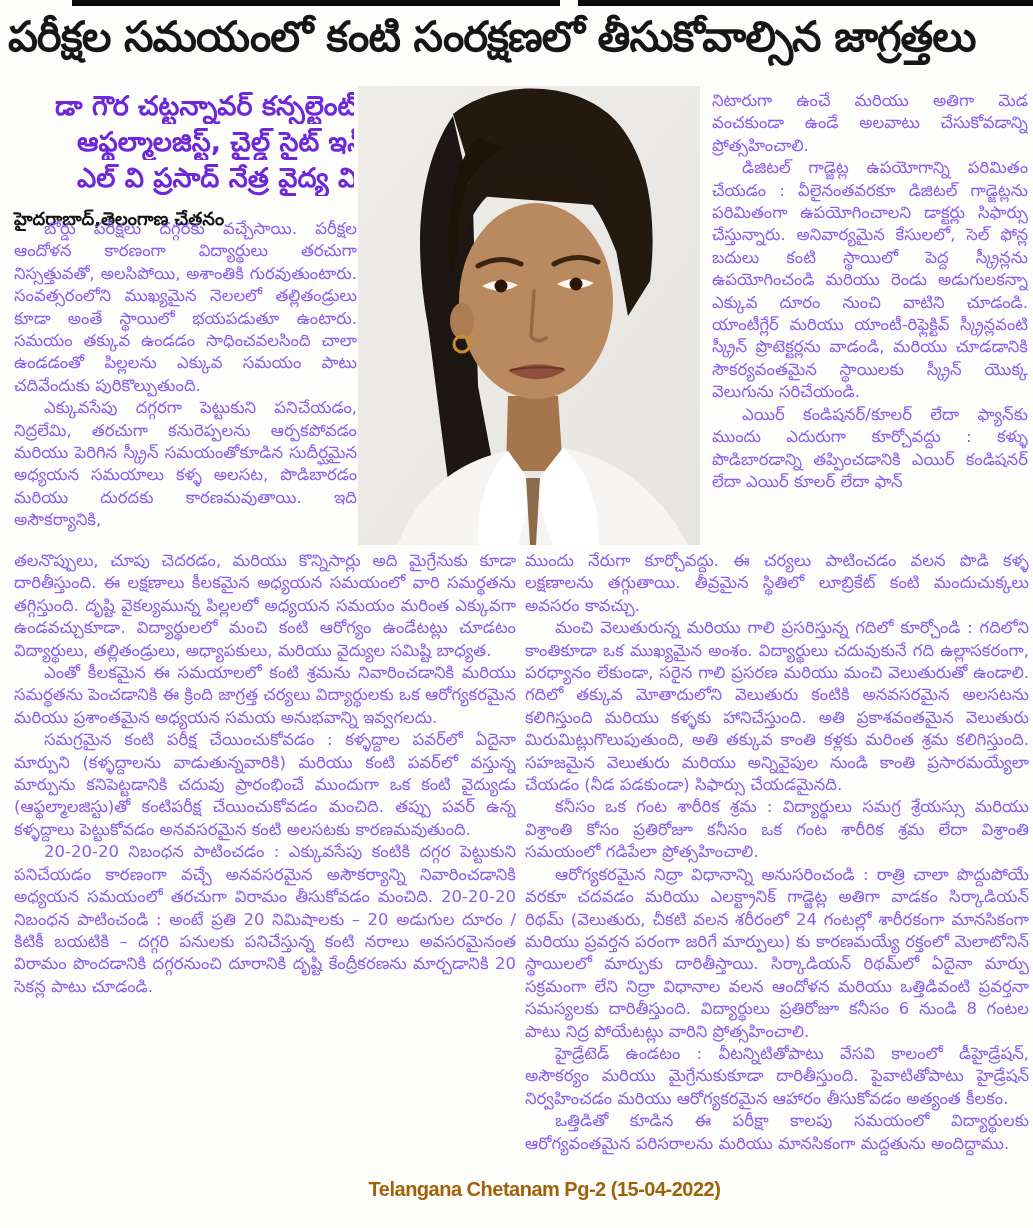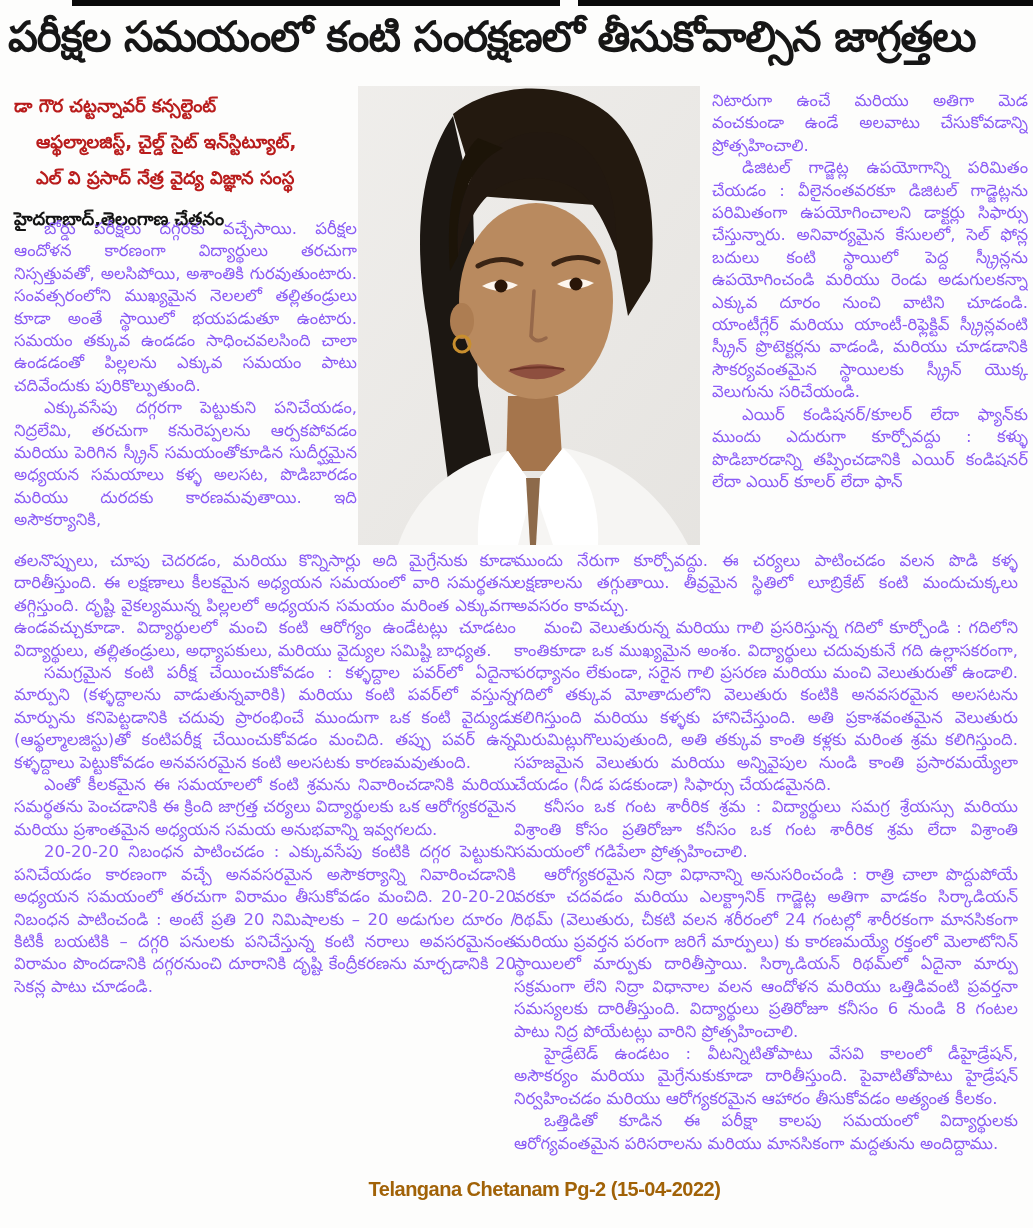--- a/index.html
+++ b/index.html
@@ -26,26 +26,27 @@
     letter-spacing: -1px;
     white-space: nowrap;
     overflow: hidden;
     font-family: "DejaVu Sans", sans-serif;
   }
   .byline {
     position: absolute;
     left: 14px; top: 88px; width: 340px;
   }
   .byline .bl {
-    color: #b91c1c;
+    color: #6d28d9;
     font-weight: bold;
-    font-size: 18px;
+    font-size: 27px;
     line-height: 36px;
     white-space: nowrap;
     overflow: hidden;
+    margin-left: 41px;
   }
   .byline .indent { padding-left: 22px; }
   .dateline {
     margin-top: 10px;
     color: #141414;
     font-weight: bold;
     font-size: 18px;
     line-height: 26px;
   }
   .photo {
@@ -61,21 +62,21 @@
     font-size: 16.5px;
     line-height: 22.4px;
     color: #8b5cf6;
     overflow: hidden;
   }
   .col p { text-indent: 30px; margin: 0; }
   .col p.cont { text-indent: 0; }
   .col-left-top   { left: 14px;  top: 218px; width: 343px; height: 328px; }
   .col-right-top  { left: 712px; top: 90px;  width: 316px; height: 456px; }
   .col-left-bottom  { left: 14px;  top: 550px; width: 502px; height: 618px; }
-  .col-right-bottom { left: 514px; top: 550px; width: 504px; height: 618px; }
+  .col-right-bottom { left: 525px; top: 550px; width: 504px; height: 618px; }
   .caption {
     position: absolute;
     left: 0; top: 1178px; width: 1033px;
     text-align: center;
     font-family: "Liberation Sans", sans-serif;
     font-weight: bold;
     font-size: 20px;
     letter-spacing: -0.5px;
     color: #a16207;
     margin-left: 28px;
@@ -148,22 +149,22 @@
   </div>
 
   <div class="col col-right-top">
     <p class="cont">నిటారుగా ఉంచే మరియు అతిగా మెడ వంచకుండా ఉండే అలవాటు చేసుకోవడాన్ని ప్రోత్సహించాలి.</p>
     <p>డిజిటల్ గాడ్జెట్ల ఉపయోగాన్ని పరిమితం చేయడం : వీలైనంతవరకూ డిజిటల్ గాడ్జెట్లను పరిమితంగా ఉపయోగించాలని డాక్టర్లు సిఫార్సు చేస్తున్నారు. అనివార్యమైన కేసులలో, సెల్ ఫోన్ల బదులు కంటి స్థాయిలో పెద్ద స్క్రీన్లను ఉపయోగించండి మరియు రెండు అడుగులకన్నా ఎక్కువ దూరం నుంచి వాటిని చూడండి. యాంటీగ్లేర్ మరియు యాంటీ-రిఫ్లెక్టివ్ స్క్రీన్లవంటి స్క్రీన్ ప్రొటెక్టర్లను వాడండి, మరియు చూడడానికి సౌకర్యవంతమైన స్థాయిలకు స్క్రీన్ యొక్క వెలుగును సరిచేయండి.</p>
     <p>ఎయిర్ కండిషనర్/కూలర్ లేదా ఫ్యాన్‌కు ముందు ఎదురుగా కూర్చోవద్దు : కళ్ళు పొడిబారడాన్ని తప్పించడానికి ఎయిర్ కండిషనర్ లేదా ఎయిర్ కూలర్ లేదా ఫాన్</p>
   </div>
 
   <div class="col col-left-bottom">
     <p class="cont">తలనొప్పులు, చూపు చెదరడం, మరియు కొన్నిసార్లు అది మైగ్రేనుకు కూడా దారితీస్తుంది. ఈ లక్షణాలు కీలకమైన అధ్యయన సమయంలో వారి సమర్థతను తగ్గిస్తుంది. దృష్టి వైకల్యమున్న పిల్లలలో అధ్యయన సమయం మరింత ఎక్కువగా ఉండవచ్చుకూడా. విద్యార్థులలో మంచి కంటి ఆరోగ్యం ఉండేటట్లు చూడటం విద్యార్థులు, తల్లితండ్రులు, అధ్యాపకులు, మరియు వైద్యుల సమిష్టి బాధ్యత.</p>
+    <p>ఎంతో కీలకమైన ఈ సమయాలలో కంటి శ్రమను నివారించడానికి మరియు సమర్థతను పెంచడానికి ఈ క్రింది జాగ్రత్త చర్యలు విద్యార్థులకు ఒక ఆరోగ్యకరమైన మరియు ప్రశాంతమైన అధ్యయన సమయ అనుభవాన్ని ఇవ్వగలదు.</p>
     <p>సమగ్రమైన కంటి పరీక్ష చేయించుకోవడం : కళ్ళద్దాల పవర్‌లో ఏదైనా మార్పుని (కళ్ళద్దాలను వాడుతున్నవారికి) మరియు కంటి పవర్‌లో వస్తున్న మార్పును కనిపెట్టడానికి చదువు ప్రారంభించే ముందుగా ఒక కంటి వైద్యుడు (ఆఫ్థల్మాలజిస్టు)తో కంటిపరీక్ష చేయించుకోవడం మంచిది. తప్పు పవర్ ఉన్న కళ్ళద్దాలు పెట్టుకోవడం అనవసరమైన కంటి అలసటకు కారణమవుతుంది.</p>
-    <p>ఎంతో కీలకమైన ఈ సమయాలలో కంటి శ్రమను నివారించడానికి మరియు సమర్థతను పెంచడానికి ఈ క్రింది జాగ్రత్త చర్యలు విద్యార్థులకు ఒక ఆరోగ్యకరమైన మరియు ప్రశాంతమైన అధ్యయన సమయ అనుభవాన్ని ఇవ్వగలదు.</p>
     <p>20-20-20 నిబంధన పాటించడం : ఎక్కువసేపు కంటికి దగ్గర పెట్టుకుని పనిచేయడం కారణంగా వచ్చే అనవసరమైన అసౌకర్యాన్ని నివారించడానికి అధ్యయన సమయంలో తరచుగా విరామం తీసుకోవడం మంచిది. 20-20-20 నిబంధన పాటించండి : అంటే ప్రతి 20 నిమిషాలకు – 20 అడుగుల దూరం / కిటికీ బయటికి – దగ్గరి పనులకు పనిచేస్తున్న కంటి నరాలు అవసరమైనంత విరామం పొందడానికి దగ్గరనుంచి దూరానికి దృష్టి కేంద్రీకరణను మార్చడానికి 20 సెకన్ల పాటు చూడండి.</p>
   </div>
 
   <div class="col col-right-bottom">
     <p class="cont">ముందు నేరుగా కూర్చోవద్దు. ఈ చర్యలు పాటించడం వలన పొడి కళ్ళ లక్షణాలను తగ్గుతాయి. తీవ్రమైన స్థితిలో లూబ్రికేట్ కంటి మందుచుక్కలు అవసరం కావచ్చు.</p>
     <p>మంచి వెలుతురున్న మరియు గాలి ప్రసరిస్తున్న గదిలో కూర్చోండి : గదిలోని కాంతికూడా ఒక ముఖ్యమైన అంశం. విద్యార్థులు చదువుకునే గది ఉల్లాసకరంగా, పరధ్యానం లేకుండా, సరైన గాలి ప్రసరణ మరియు మంచి వెలుతురుతో ఉండాలి. గదిలో తక్కువ మోతాదులోని వెలుతురు కంటికి అనవసరమైన అలసటను కలిగిస్తుంది మరియు కళ్ళకు హానిచేస్తుంది. అతి ప్రకాశవంతమైన వెలుతురు మిరుమిట్లుగొలుపుతుంది, అతి తక్కువ కాంతి కళ్లకు మరింత శ్రమ కలిగిస్తుంది. సహజమైన వెలుతురు మరియు అన్నివైపుల నుండి కాంతి ప్రసారమయ్యేలా చేయడం (నీడ పడకుండా) సిఫార్సు చేయడమైనది.</p>
     <p>కనీసం ఒక గంట శారీరిక శ్రమ : విద్యార్థులు సమగ్ర శ్రేయస్సు మరియు విశ్రాంతి కోసం ప్రతిరోజూ కనీసం ఒక గంట శారీరిక శ్రమ లేదా విశ్రాంతి సమయంలో గడిపేలా ప్రోత్సహించాలి.</p>
     <p>ఆరోగ్యకరమైన నిద్రా విధానాన్ని అనుసరించండి : రాత్రి చాలా పొద్దుపోయే వరకూ చదవడం మరియు ఎలక్ట్రానిక్ గాడ్జెట్ల అతిగా వాడకం సిర్కాడియన్ రిథమ్ (వెలుతురు, చీకటి వలన శరీరంలో 24 గంటల్లో శారీరకంగా మానసికంగా మరియు ప్రవర్తన పరంగా జరిగే మార్పులు) కు కారణమయ్యే రక్తంలో మెలాటోనిన్ స్థాయిలలో మార్పుకు దారితీస్తాయి. సిర్కాడియన్ రిథమ్‌లో ఏదైనా మార్పు సక్రమంగా లేని నిద్రా విధానాల వలన ఆందోళన మరియు ఒత్తిడివంటి ప్రవర్తనా సమస్యలకు దారితీస్తుంది. విద్యార్థులు ప్రతిరోజూ కనీసం 6 నుండి 8 గంటల పాటు నిద్ర పోయేటట్లు వారిని ప్రోత్సహించాలి.</p>
     <p>హైడ్రేటెడ్ ఉండటం : వీటన్నిటితోపాటు వేసవి కాలంలో డీహైడ్రేషన్, అసౌకర్యం మరియు మైగ్రేనుకుకూడా దారితీస్తుంది. పైవాటితోపాటు హైడ్రేషన్ నిర్వహించడం మరియు ఆరోగ్యకరమైన ఆహారం తీసుకోవడం అత్యంత కీలకం.</p>
     <p>ఒత్తిడితో కూడిన ఈ పరీక్షా కాలపు సమయంలో విద్యార్థులకు ఆరోగ్యవంతమైన పరిసరాలను మరియు మానసికంగా మద్దతును అందిద్దాము.</p>

